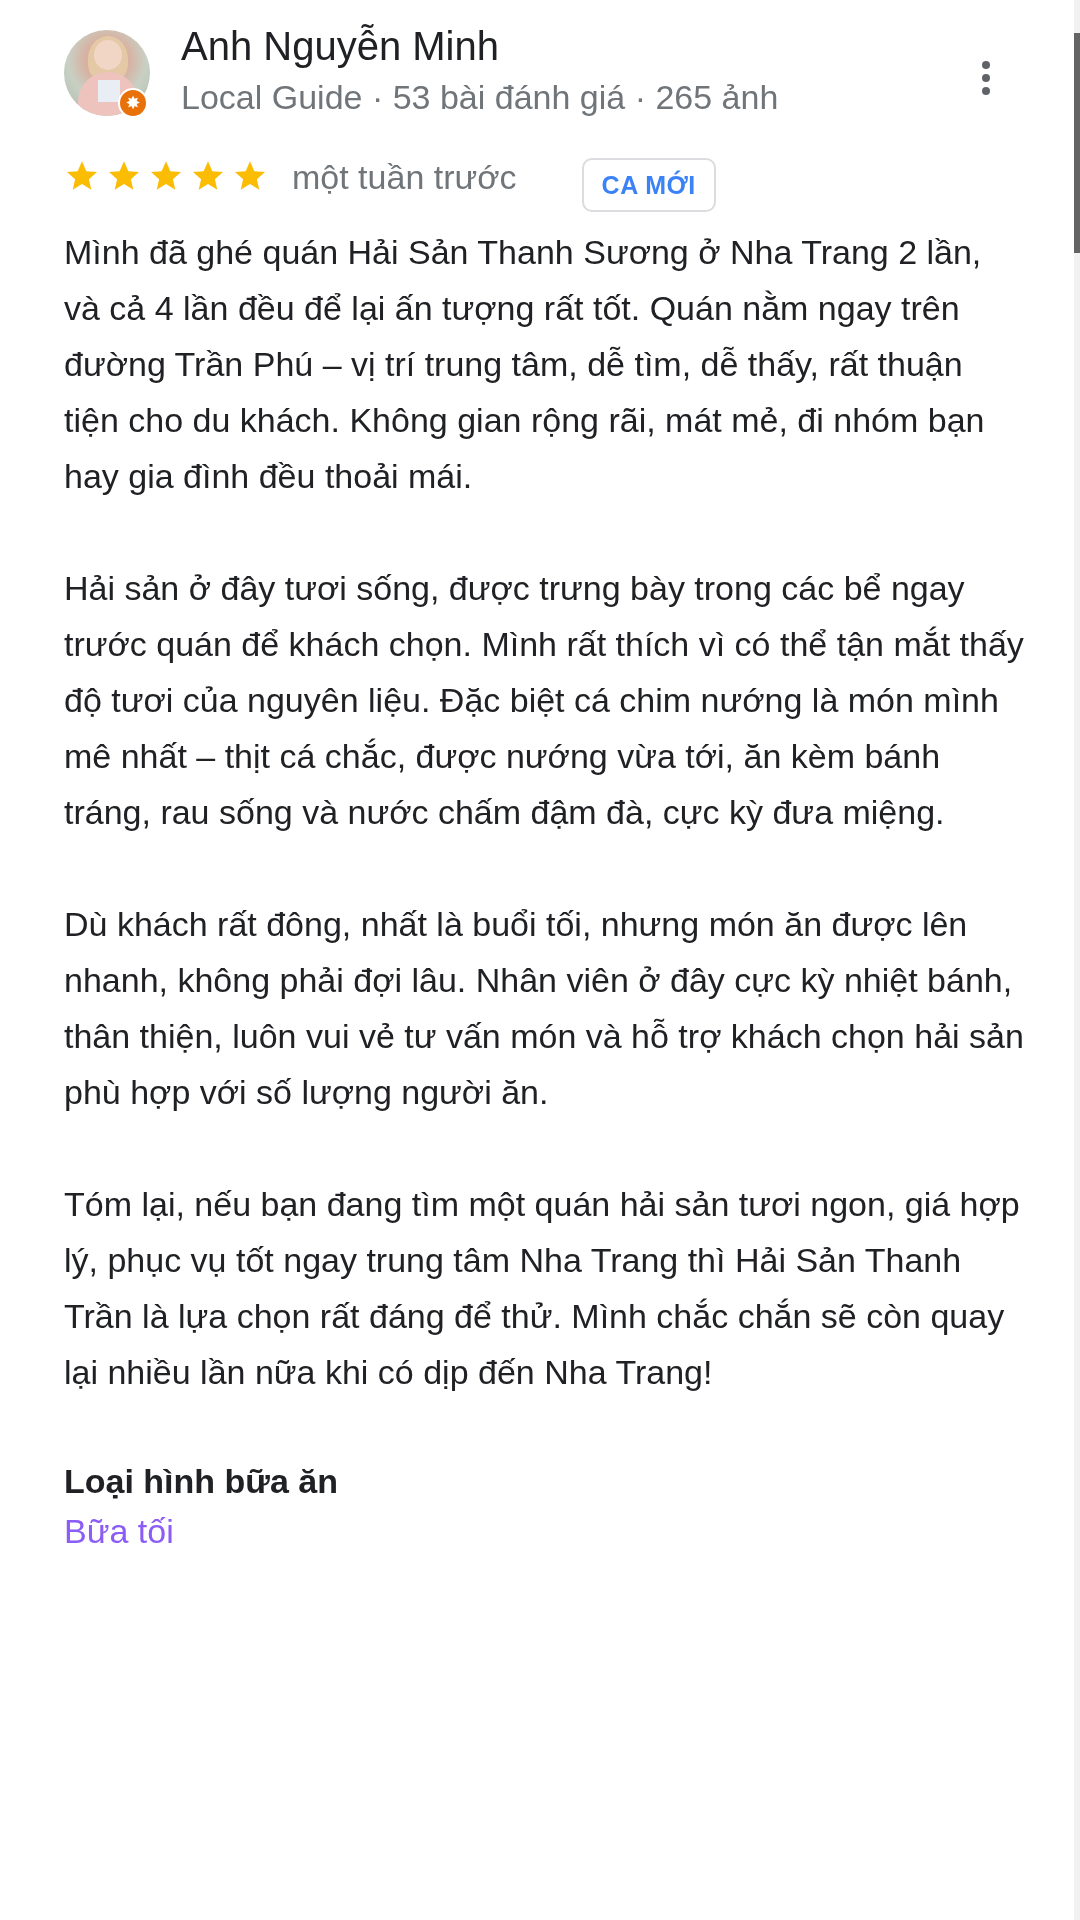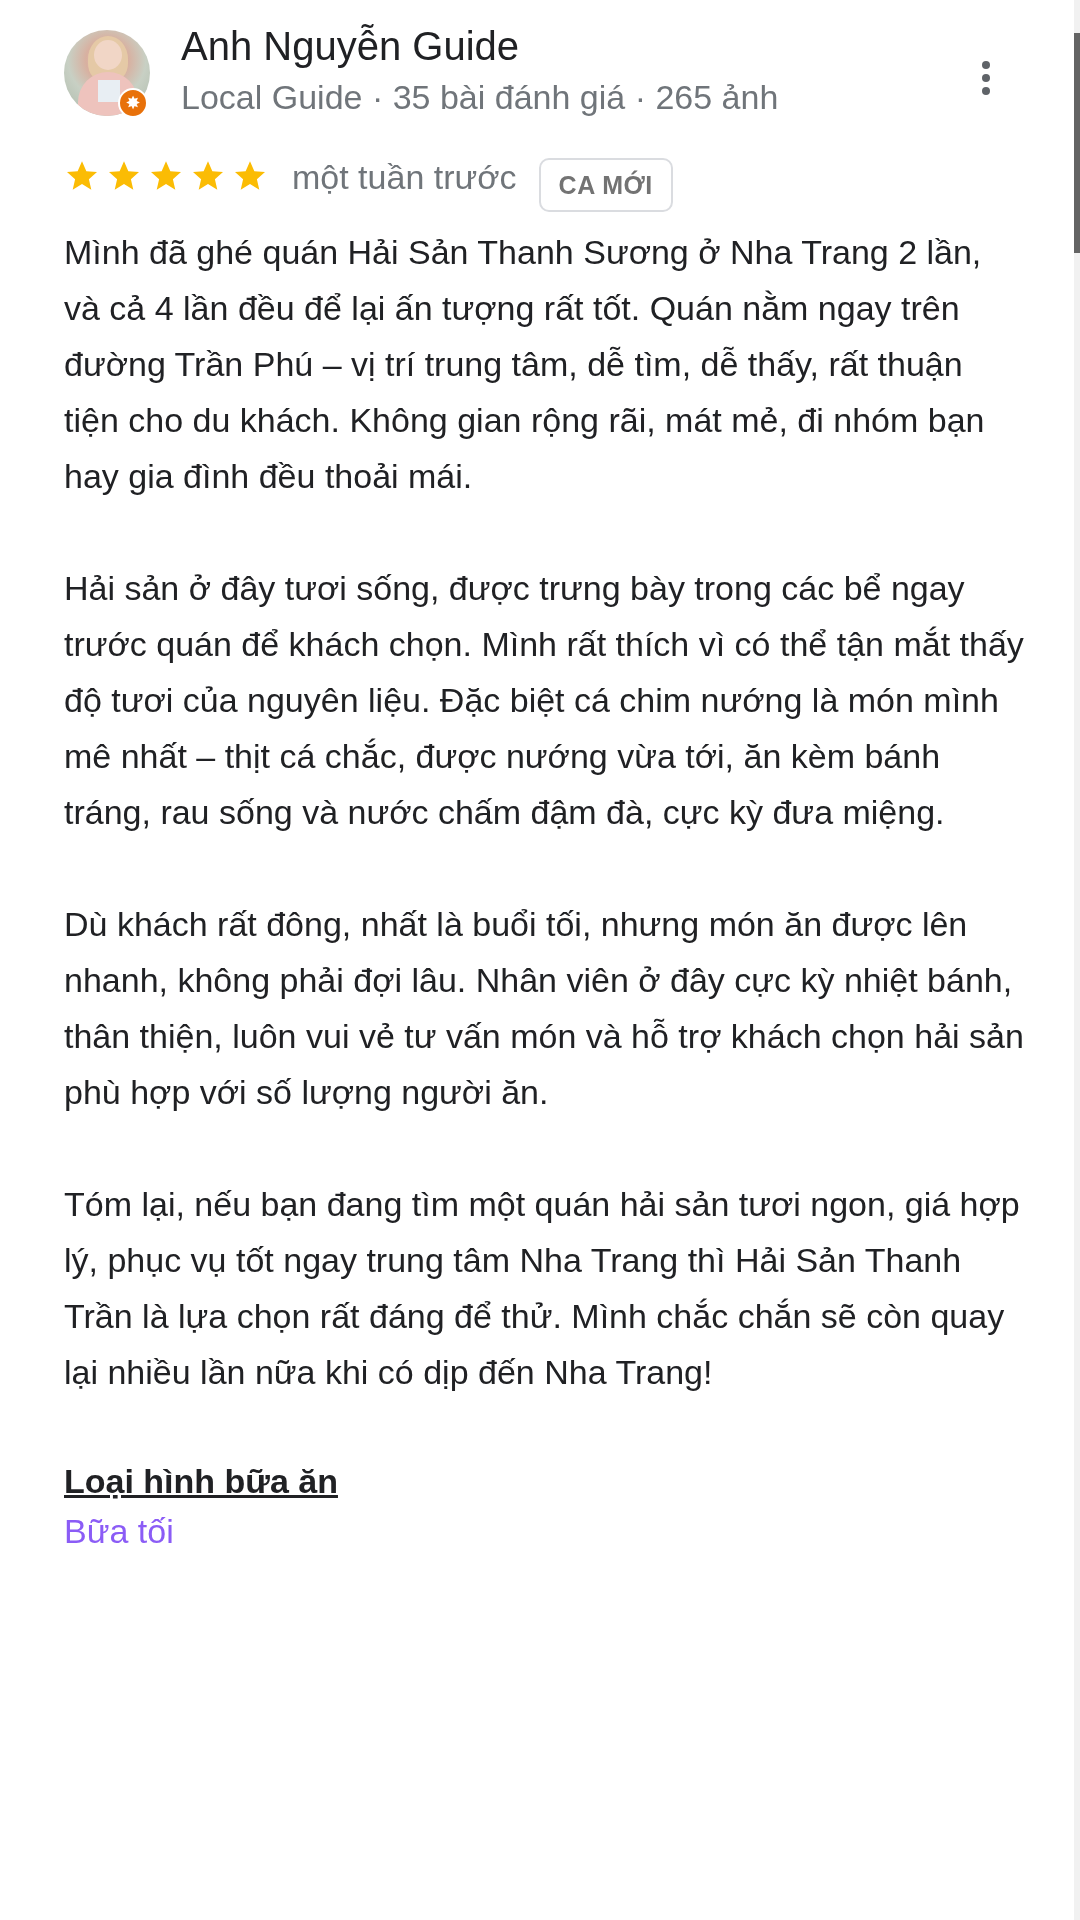--- a/index.html
+++ b/index.html
@@ -57,54 +57,54 @@
     .rating-row {
       position: absolute; left: 64px; top: 158px; height: 60px;
       display: flex; align-items: flex-start; white-space: nowrap;
     }
     .stars { display: flex; gap: 6px; margin-right: 24px; }
     .stars svg { width: 36px; height: 36px; display: block; }
     .review-time { font-size: 34px; color: #70757a; margin-right: 22px; }
     .tag-badge {
       height: 54px; padding: 0 18px; border: 2px solid #dadce0; border-radius: 10px;
       display: flex; align-items: center;
-      font-size: 25px; font-weight: bold; letter-spacing: 0.5px; color: #737373;
+      font-size: 25px; font-weight: bold; letter-spacing: 0.5px; color: #3b82f6; margin-left: 43px;
     }
 
     
     .review-body {
       position: absolute; left: 64px; top: 224px; width: 960px;
       font-size: 34px; line-height: 56px; color: #202124;
     }
     .review-body p { margin: 0 0 56px 0; }
     .emoji-stars { color: #f7b500; letter-spacing: -2px; }
 
     .meal-section { margin-top: 0; }
-    .meal-heading { font-size: 34px; font-weight: bold; line-height: 50px; color: #202124; text-decoration: underline; }
+    .meal-heading { font-size: 34px; font-weight: bold; line-height: 50px; color: #202124; }
     .meal-value { font-size: 34px; line-height: 50px; color: #8b5cf6; }
 
     
     .scroll-track { position: absolute; left: 1074px; top: 0; width: 6px; height: 1920px; background: #f1f1f1; }
     .scroll-thumb { position: absolute; left: 1074px; top: 33px; width: 6px; height: 220px; background: #646464; }
   </style>
 </head>
 <body>
 
 <div class="page">
 
   <div class="avatar">
     <div class="person-hair"></div>
     <div class="person-head"></div>
     <div class="person-body"></div>
     <div class="person-top"></div>
   </div>
   <div class="guide-badge">✸</div>
 
-  <div class="reviewer-name">Anh Nguyễn Guide</div>
-  <div class="reviewer-meta">Local Guide · 35 bài đánh giá · 265 ảnh</div>
+  <div class="reviewer-name">Anh Nguyễn Minh</div>
+  <div class="reviewer-meta">Local Guide · 53 bài đánh giá · 265 ảnh</div>
 
   <div class="more-button">
     <span class="dot"></span>
     <span class="dot"></span>
     <span class="dot"></span>
   </div>
 
   <div class="rating-row">
     <div class="stars">
       <svg viewBox="0 0 24 24">

